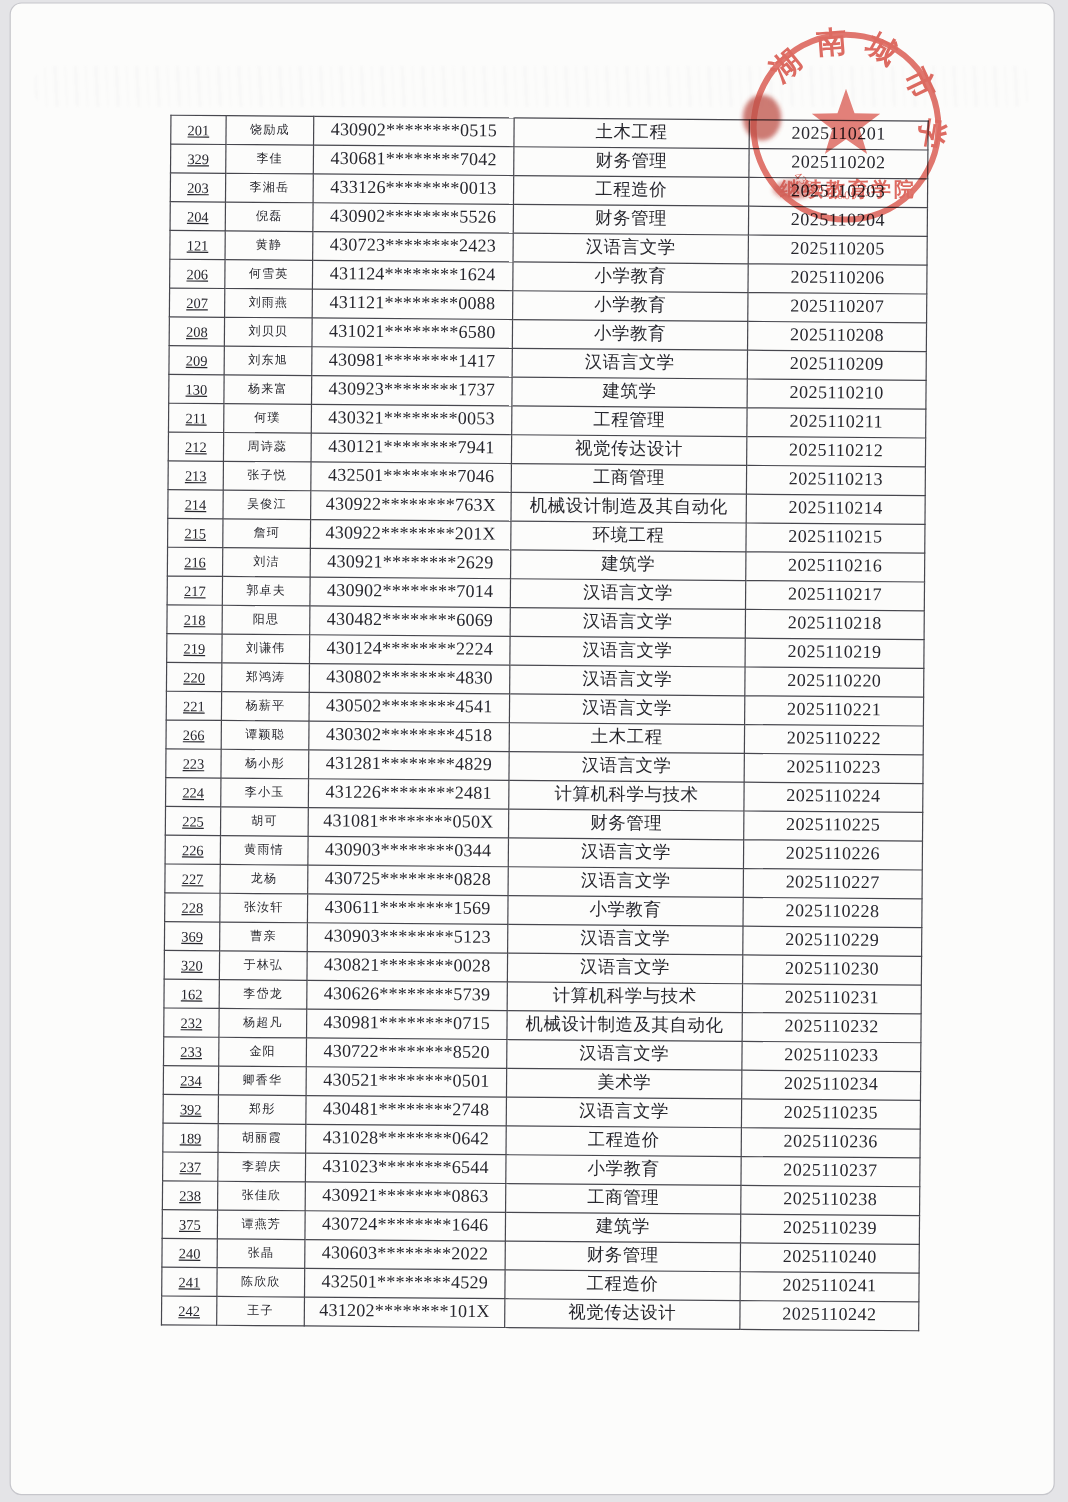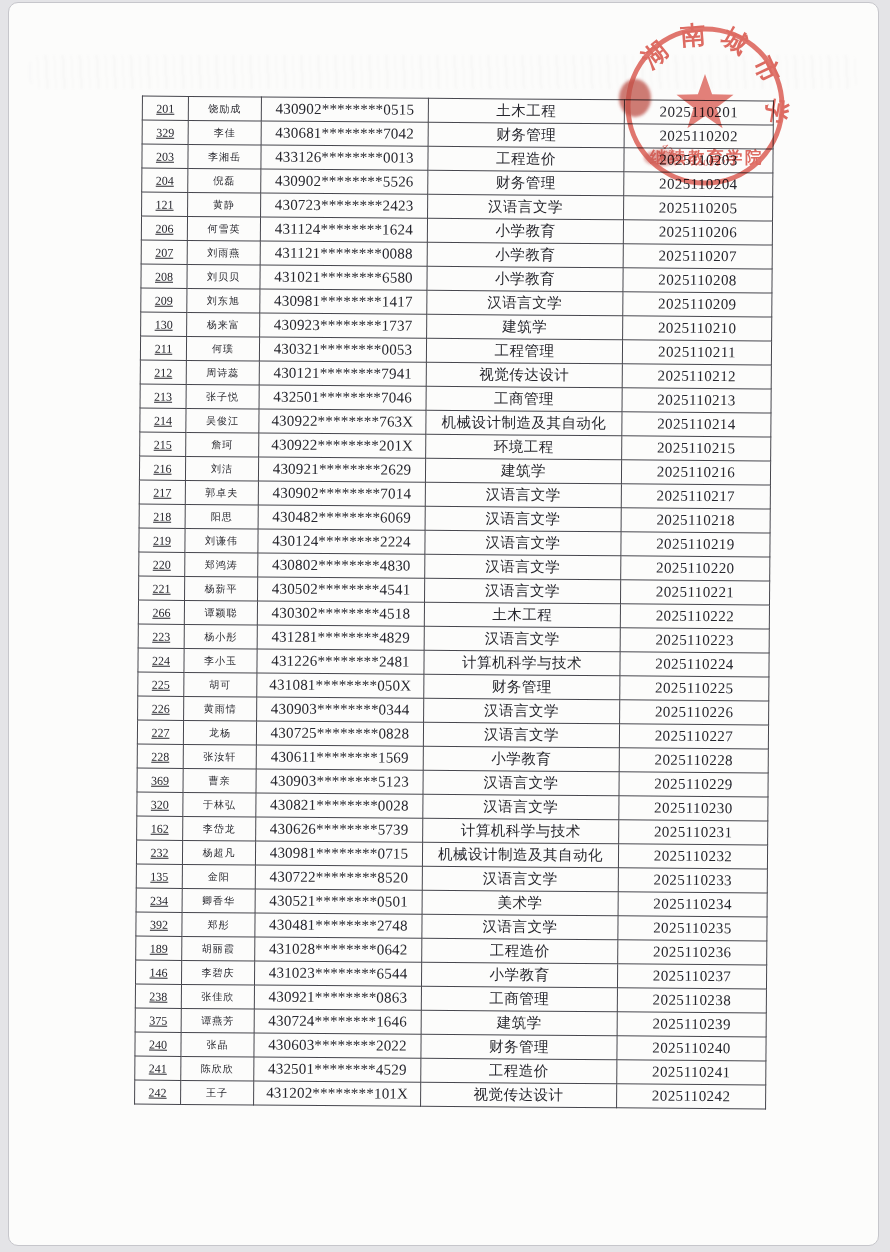--- a/index.html
+++ b/index.html
@@ -316,21 +316,21 @@
           <td class="c-sid">2025110231</td>
         </tr>
         <tr>
           <td class="c-no">232</td>
           <td class="c-name">杨超凡</td>
           <td class="c-id">430981********0715</td>
           <td class="c-major">机械设计制造及其自动化</td>
           <td class="c-sid">2025110232</td>
         </tr>
         <tr>
-          <td class="c-no">135</td>
+          <td class="c-no">233</td>
           <td class="c-name">金阳</td>
           <td class="c-id">430722********8520</td>
           <td class="c-major">汉语言文学</td>
           <td class="c-sid">2025110233</td>
         </tr>
         <tr>
           <td class="c-no">234</td>
           <td class="c-name">卿香华</td>
           <td class="c-id">430521********0501</td>
           <td class="c-major">美术学</td>
@@ -344,21 +344,21 @@
           <td class="c-sid">2025110235</td>
         </tr>
         <tr>
           <td class="c-no">189</td>
           <td class="c-name">胡丽霞</td>
           <td class="c-id">431028********0642</td>
           <td class="c-major">工程造价</td>
           <td class="c-sid">2025110236</td>
         </tr>
         <tr>
-          <td class="c-no">146</td>
+          <td class="c-no">237</td>
           <td class="c-name">李碧庆</td>
           <td class="c-id">431023********6544</td>
           <td class="c-major">小学教育</td>
           <td class="c-sid">2025110237</td>
         </tr>
         <tr>
           <td class="c-no">238</td>
           <td class="c-name">张佳欣</td>
           <td class="c-id">430921********0863</td>
           <td class="c-major">工商管理</td>

